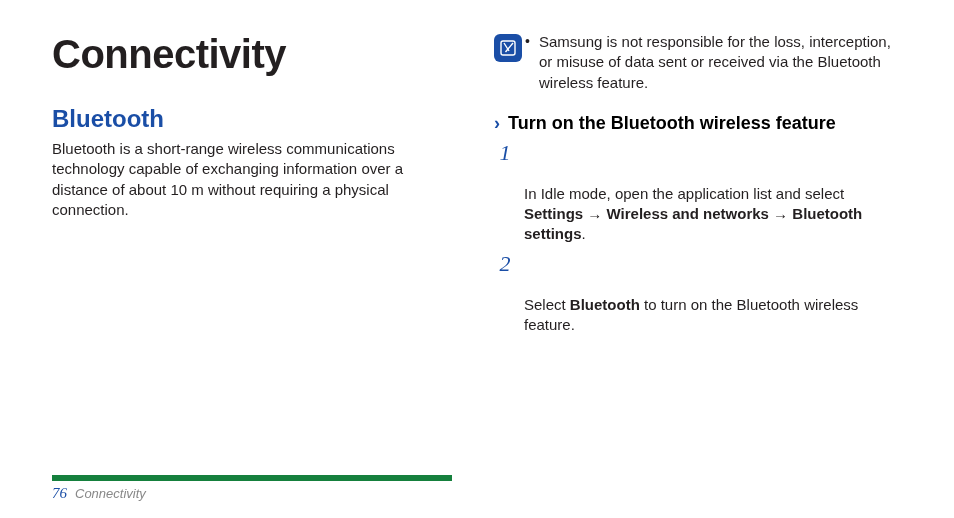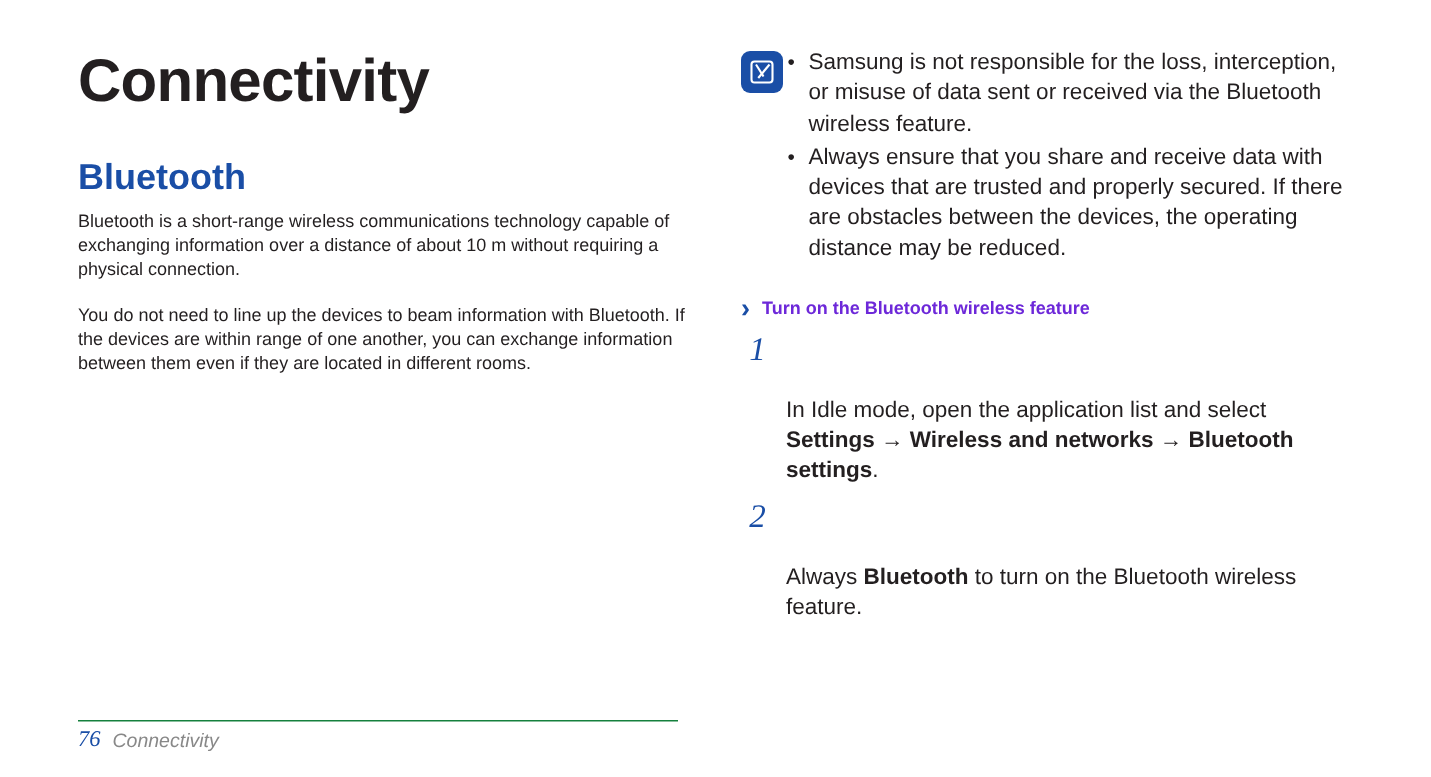--- a/index.html
+++ b/index.html
@@ -28,21 +28,21 @@
     margin-bottom: 28px;
     letter-spacing: -0.5px;
   }
   .section-title {
     font-size: 24px;
     font-weight: 700;
     color: #1a4ea6;
     margin-bottom: 6px;
   }
   .para {
-    font-size: 12px;
+    font-size: 15px;
     line-height: 1.35;
     margin-bottom: 14px;
     color: #231f20;
   }
   .note-box {
     display: flex;
     align-items: flex-start;
     gap: 3px;
     margin-bottom: 18px;
   }
@@ -84,23 +84,23 @@
     gap: 8px;
     margin: 10px 0 8px 0;
   }
   .chevron {
     color: #1a4ea6;
     font-size: 18px;
     font-weight: 700;
     line-height: 1;
   }
   .sub-heading-text {
-    font-size: 12px;
+    font-size: 18px;
     font-weight: 700;
-    color: #6d28d9;
+    color: #000000;
   }
   .step {
     display: flex;
     align-items: flex-start;
     gap: 10px;
     margin-bottom: 8px;
     padding-left: 2px;
   }
   .step-num {
     font-family: Georgia, "Times New Roman", serif;
@@ -118,21 +118,21 @@
     margin-top: 42px;
   }
   .bold { font-weight: 700; }
   .footer {
     position: absolute;
     left: 52px;
     bottom: 16px;
     display: flex;
     align-items: center;
     gap: 8px;
-    border-top: 1px solid #15803d;
+    border-top: 6px solid #15803d;
     padding-top: 4px;
     width: 400px;
   }
   .page-num {
     color: #1a4ea6;
     font-style: italic;
     font-family: Georgia, serif;
     font-size: 15px;
   }
   .footer-label {
@@ -143,57 +143,55 @@
 </style>
 </head>
 <body>
 
 <div class="columns">
 
   <div class="col">
     <h1 class="page-title">Connectivity</h1>
     <h2 class="section-title">Bluetooth</h2>
     <p class="para">Bluetooth is a short-range wireless communications technology capable of exchanging information over a distance of about 10 m without requiring a physical connection.</p>
-    <p class="para">You do not need to line up the devices to beam information with Bluetooth. If the devices are within range of one another, you can exchange information between them even if they are located in different rooms.</p>
   </div>
 
   <div class="col">
 
     <div class="note-box">
       <div class="note-icon">
         <svg width="20" height="20" viewBox="0 0 20 20">
           <rect x="3" y="3" width="14" height="14" rx="2" fill="none" stroke="#fff" stroke-width="1.4"></rect>
           <line x1="6" y1="5" x2="11" y2="13" stroke="#fff" stroke-width="1.4"></line>
           <line x1="7.5" y1="14" x2="15" y2="5" stroke="#fff" stroke-width="1.4"></line>
         </svg>
       </div>
       <div class="note-list">
         <ul>
           <li>Samsung is not responsible for the loss, interception, or misuse of data sent or received via the Bluetooth wireless feature.</li>
-          <li>Always ensure that you share and receive data with devices that are trusted and properly secured. If there are obstacles between the devices, the operating distance may be reduced.</li>
         </ul>
       </div>
     </div>
 
     <div class="sub-heading">
       <span class="chevron">›</span>
       <span class="sub-heading-text">Turn on the Bluetooth wireless feature</span>
     </div>
 
     <div class="step">
       <div class="step-num">1</div>
       <div class="step-text">
         <span>In Idle mode, open the application list and select </span><span class="bold">Settings</span><span> → </span><span class="bold">Wireless and networks</span><span> → </span><span class="bold">Bluetooth settings</span><span>.</span>
       </div>
     </div>
 
     <div class="step">
       <div class="step-num">2</div>
       <div class="step-text">
-        <span>Always </span><span class="bold">Bluetooth</span><span> to turn on the Bluetooth wireless feature.</span>
+        <span>Select </span><span class="bold">Bluetooth</span><span> to turn on the Bluetooth wireless feature.</span>
       </div>
     </div>
 
   </div>
 </div>
 
 <div class="footer">
   <span class="page-num">76</span>
   <span class="footer-label">Connectivity</span>
 </div>

